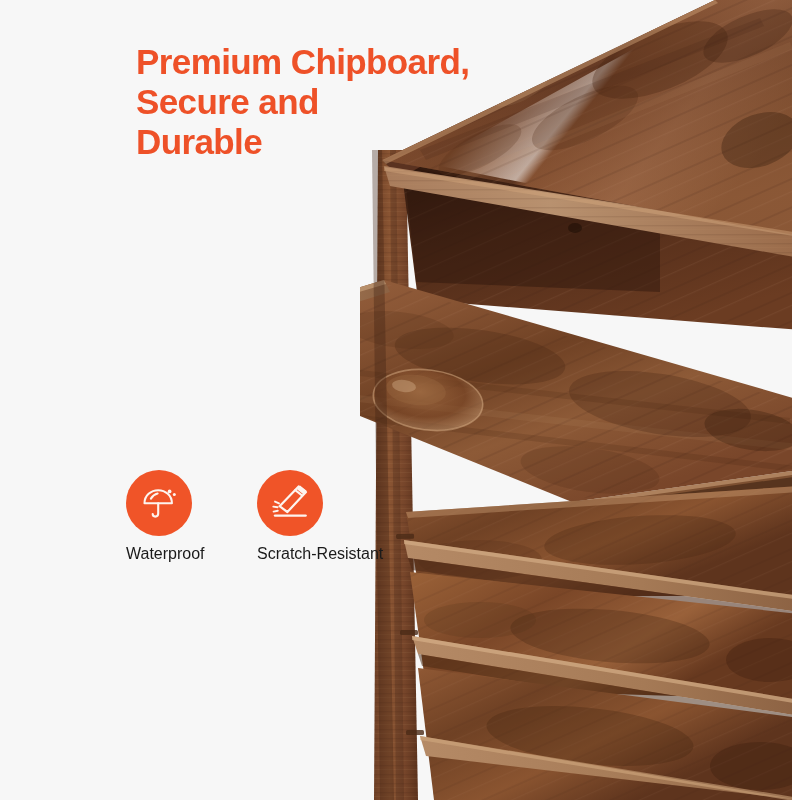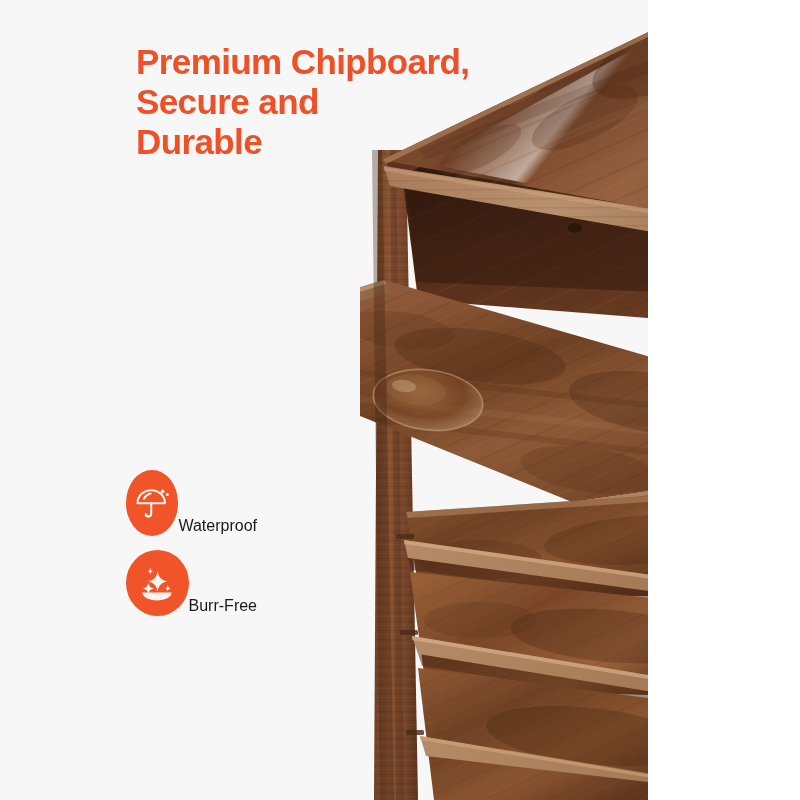--- a/index.html
+++ b/index.html
@@ -6,21 +6,21 @@
   html, body {
     margin: 0;
     padding: 0;
     background: #ffffff;
   }
   body {
     font-family: "Liberation Sans", sans-serif;
   }
   .canvas {
     position: relative;
-    width: 648px;
+    width: 792px;
     height: 800px;
     background: #f7f7f7;
     overflow: hidden;
   }
 
   
   .headline {
     position: absolute;
     left: 136px;
     top: 42px;
@@ -55,22 +55,22 @@
     z-index: 50;
   }
   .feature-row {
     display: flex;
     flex-direction: row;
   }
   .feature-row + .feature-row { margin-top: 14px; }
   .feature {
     width: 131px;
     display: flex;
-    flex-direction: row;
-    align-items: flex-end;
+    flex-direction: column;
+    align-items: flex-start;
   }
   .badge {
     width: 66px;
     height: 66px;
     border-radius: 50%;
     background: #f05428;
     display: flex;
     align-items: center;
     justify-content: center;
   }
@@ -321,37 +321,40 @@
               <path d="M18.2,19.4 L18.2,29.6 C18.2,31.4 16.9,32.6 15.3,32.6 C13.8,32.6 12.7,31.5 12.7,30.1"></path>
               <path d="M10.9,14.6 C12.7,11.8 15.1,10.2 17.6,9.6"></path>
             </g>
             <circle cx="29.6" cy="7.4" r="1.9" fill="#fdf4ef"></circle>
             <circle cx="34.3" cy="10.6" r="1.5" fill="#fdf4ef"></circle>
           </svg>
         </div>
         <div class="feature-label">Waterproof</div>
       </div>
 
-    </div>
-
-    <div class="feature-row">
-
-
       <div class="feature">
         <div class="badge">
           <svg width="40" height="40" viewBox="0 0 40 40">
 
-            <path d="M20.6,8.0 C21.6,14.4 24.2,17.2 30.2,18.4 C24.2,19.6 21.6,22.4 20.6,28.6 C19.6,22.4 17.0,19.6 11.0,18.4 C17.0,17.2 19.6,14.4 20.6,8.0 Z" fill="#fdf4ef"></path>
-
-            <path d="M11.4,19.6 C12.0,23.2 13.4,24.8 16.8,25.5 C13.4,26.2 12.0,27.8 11.4,31.4 C10.8,27.8 9.4,26.2 6.0,25.5 C9.4,24.8 10.8,23.2 11.4,19.6 Z" fill="#fdf4ef"></path>
-
-            <path d="M13.2,5.0 C13.5,7.0 14.3,7.9 16.2,8.3 C14.3,8.7 13.5,9.6 13.2,11.6 C12.9,9.6 12.1,8.7 10.2,8.3 C12.1,7.9 12.9,7.0 13.2,5.0 Z" fill="#fdf4ef"></path>
-            <path d="M30.8,22.0 C31.1,24.0 31.9,24.9 33.8,25.3 C31.9,25.7 31.1,26.6 30.8,28.6 C30.5,26.6 29.7,25.7 27.8,25.3 C29.7,24.9 30.5,24.0 30.8,22.0 Z" fill="#fdf4ef"></path>
-
-            <path d="M5.4,29.6 L34.6,29.6 C34.6,34.4 28.2,37.4 20.0,37.4 C11.8,37.4 5.4,34.4 5.4,29.6 Z" fill="#fdf4ef"></path>
+            <path d="M28.6,3.4 L36.0,9.1 L17.4,29.0 L9.6,23.2 Z" fill="none" stroke="#fdf4ef" stroke-width="2.2" stroke-linejoin="round"></path>
+            <path d="M25.2,7.1 L32.3,12.6" stroke="#fdf4ef" stroke-width="2.0" stroke-linecap="round"></path>
+            <path d="M30.0,2.6 L36.6,7.8 L33.6,11.4 L26.9,6.2 Z" fill="#fdf4ef"></path>
+
+            <path d="M5.0,32.6 L35.6,32.6" stroke="#fdf4ef" stroke-width="2.4" stroke-linecap="round"></path>
+
+            <g stroke="#fdf4ef" stroke-width="1.9" stroke-linecap="round">
+              <path d="M9.0,20.4 L5.0,18.6"></path>
+              <path d="M7.6,24.2 L3.3,23.6"></path>
+              <path d="M7.8,27.8 L3.6,28.6"></path>
+            </g>
           </svg>
         </div>
-        <div class="feature-label">Burr-Free</div>
+        <div class="feature-label">Scratch-Resistant</div>
       </div>
     </div>
+
+    <div class="feature-row">
+
+
+    </div>
   </div>
 
 </div>
 
 </body></html>

